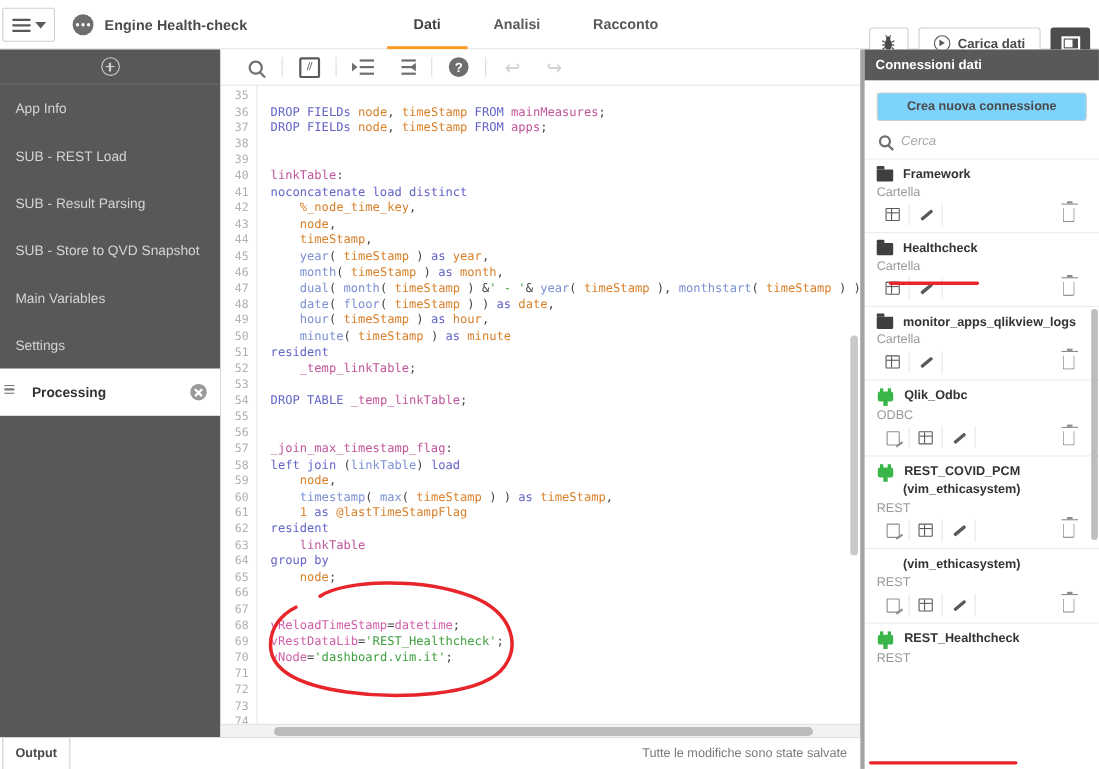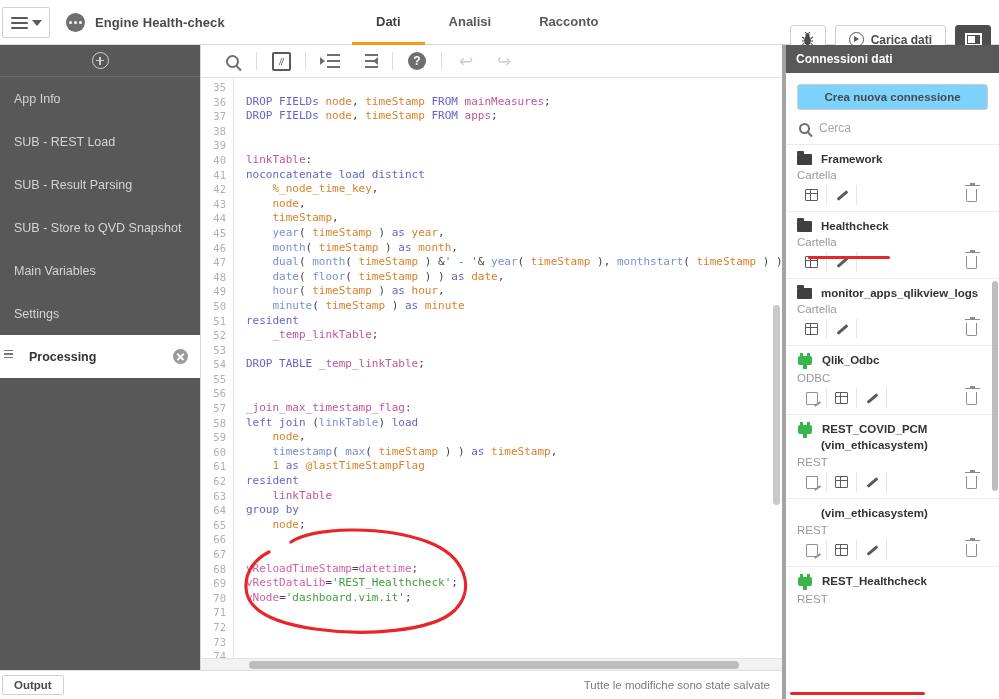--- a/index.html
+++ b/index.html
@@ -178,21 +178,21 @@
     display:flex;align-items:center;padding-left:10px;
   }
   #rp-body{position:relative;height:626px;overflow:hidden;}
   .rp-newbtn{
     margin:11px 11px 0 11px;height:26px;border:1px solid #cfcfcf;border-radius:3px;
     display:flex;align-items:center;justify-content:center;font-size:11.5px;font-weight:bold;
     color:#4a4a4a;cursor:pointer;background:#7dd3fc;
   }
   .rp-search{display:flex;align-items:center;gap:9px;padding:11px 11px 9px 13px;}
   .rp-search .ic-search{width:11px;height:11px;border-color:#6e6e6e;}
-  .rp-search span{color:#a8a8a8;font-size:12px;}
+  .rp-search span{color:#a8a8a8;font-style:italic;font-size:12px;}
 
   .conn{ border-top:1px solid #ececec; padding:7px 11px 5px 11px;}
   .conn-title{display:flex;align-items:flex-start;gap:9px;}
   .folder-ic{
     width:15px;height:11px;background:#3f3f3f;position:relative;border-radius:1px;flex:none;margin-top:2px;
   }
   .folder-ic:before{content:"";position:absolute;left:0;top:-3px;width:7px;height:3px;background:#3f3f3f;border-radius:1px 1px 0 0;}
   .plug-ic{width:16px;height:15px;position:relative;flex:none;margin-top:1px;}
   .plug-ic .body{position:absolute;left:1px;top:2px;width:14px;height:9px;background:#39b54a;border-radius:2px;}
   .plug-ic .stem{position:absolute;left:6px;top:10px;width:4px;height:5px;background:#39b54a;}
@@ -218,21 +218,21 @@
   .ic-trash:before{content:"";position:absolute;left:-2px;top:-4px;width:15px;height:1.6px;background:#8c8c8c;}
   .ic-trash:after{content:"";position:absolute;left:3.5px;top:-6px;width:5px;height:2px;background:#8c8c8c;}
   #vscroll-rp{position:absolute;right:1px;top:208px;width:6px;height:210px;background:#bdbdbd;border-radius:3px;}
 
   
   #bottombar{
     position:absolute;left:0;bottom:0;width:782px;height:29px;background:#fff;
     border-top:1px solid #dedede; display:flex;align-items:center;
   }
   #btn-output{
-    margin-left:2px;height:20px;border:1px solid #cfcfcf;border-radius:2px;background:#fff;
+    margin-left:2px;height:31px;border:1px solid #cfcfcf;border-radius:2px;background:#fff;
     padding:0 11px;display:flex;align-items:center;font-size:11.5px;font-weight:bold;color:#4a4a4a;cursor:pointer;
   }
   #save-status{margin-left:auto;margin-right:12px;font-size:11.5px;color:#7a7a7a;}
 
   
   .annot{position:absolute;pointer-events:none;}
   #annot-circle{left:243px;top:528px;}
   #annot-u1{left:808px;top:256px;width:82px;height:2.5px;background:#e8252a;border-radius:2px;}
   #annot-u2{left:790px;top:692px;width:135px;height:3px;background:#e8252a;border-radius:2px;}
 </style>

